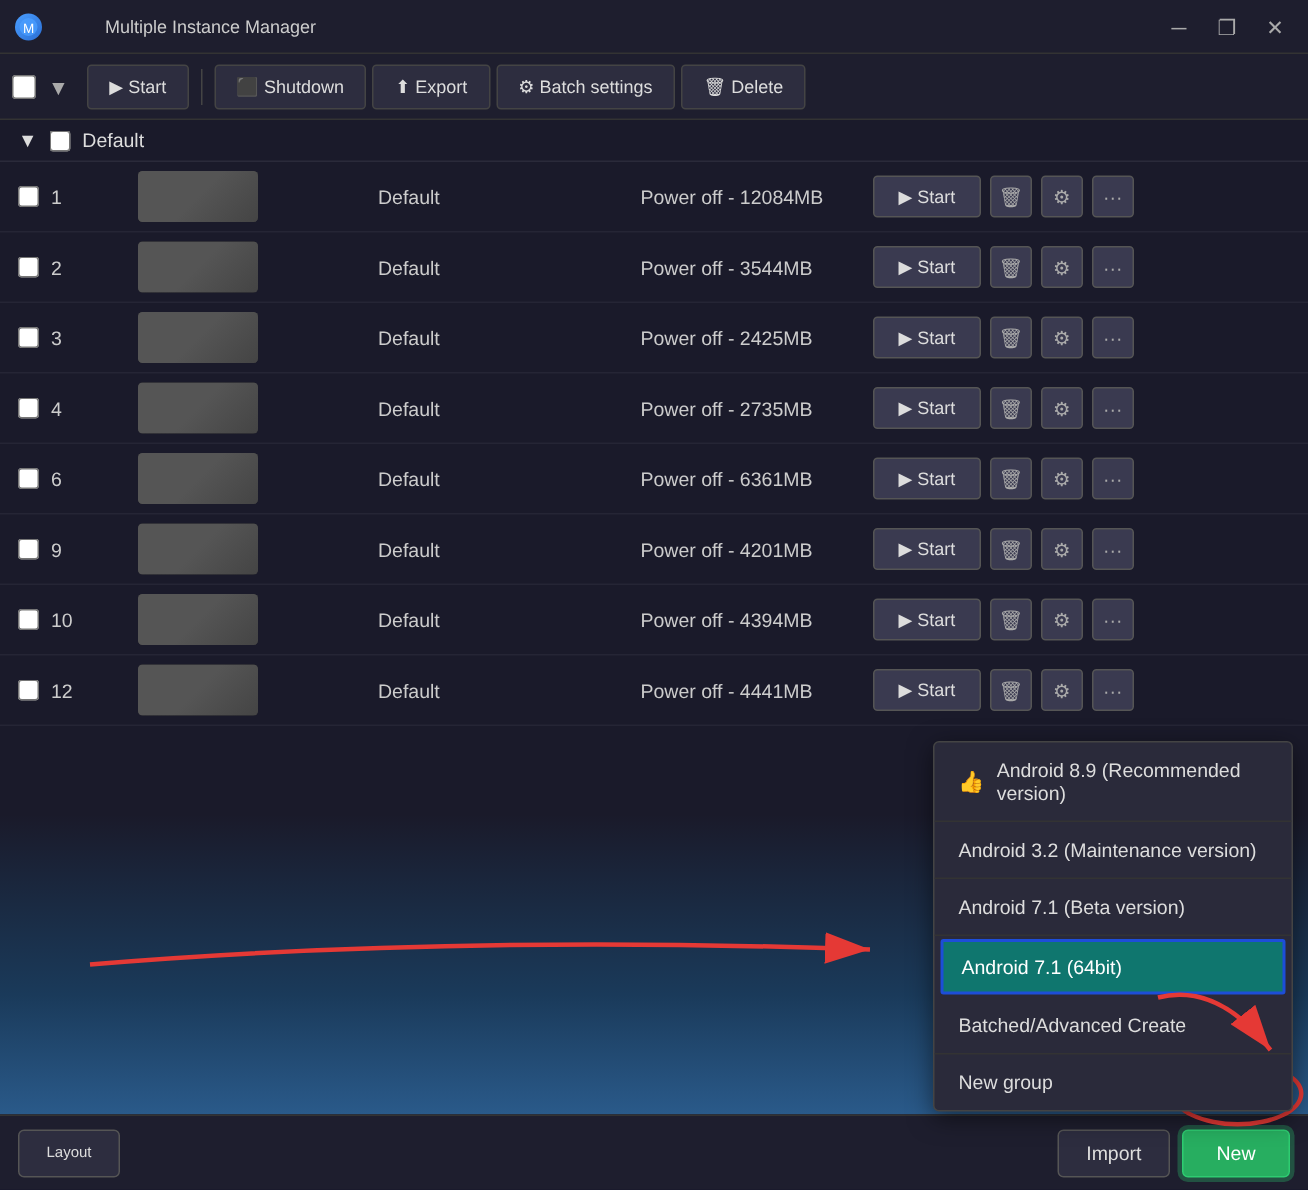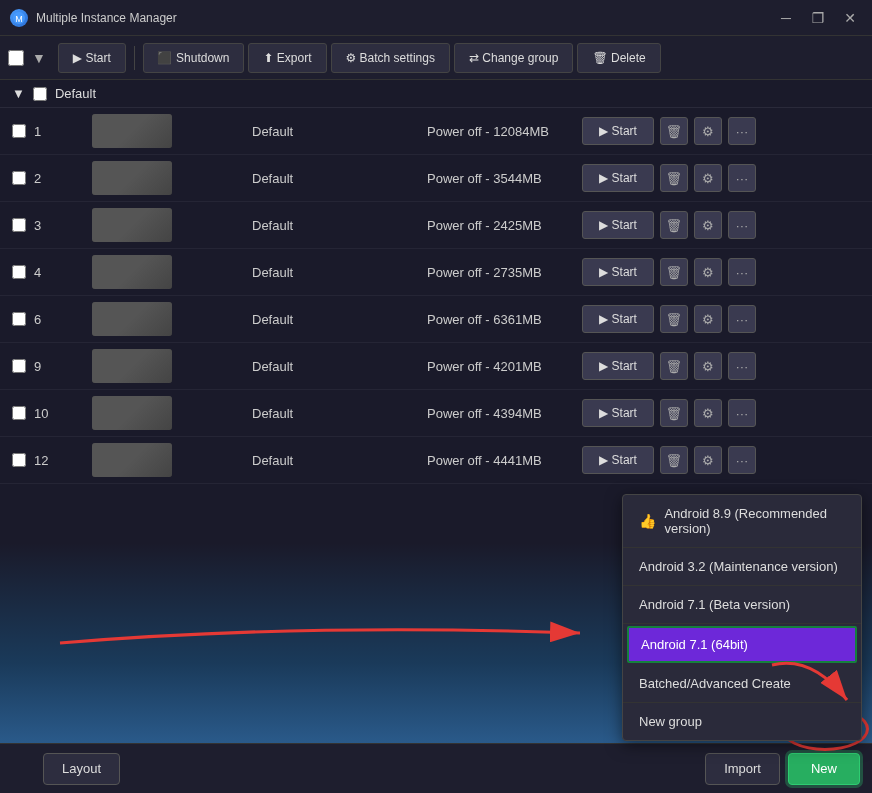--- a/index.html
+++ b/index.html
@@ -33,20 +33,21 @@
       display: inline-flex;
       align-items: center;
       justify-content: center;
       font-size: 10px;
       color: white;
     }
     .title-bar-title {
       font-size: 12px;
       color: #ccc;
       flex: 1;
+      margin-left: 34px;
     }
     .title-bar-controls {
       display: flex;
       gap: 8px;
     }
     .title-bar-btn {
       width: 24px;
       height: 18px;
       background: transparent;
       border: none;
@@ -228,22 +229,21 @@
       right: 0;
     }
     .bottom-btn {
       height: 32px;
       padding: 0 18px;
       background: #2d2d3f;
       border: 1px solid #555;
       color: #ddd;
       border-radius: 4px;
       cursor: pointer;
-      font-size: 13px;
-      margin-left: 31px;
+      font-size: 10px;
     }
     .bottom-spacer { flex: 1; }
     .import-btn {
       height: 32px;
       padding: 0 18px;
       background: #2d2d3f;
       border: 1px solid #555;
       color: #ddd;
       border-radius: 4px;
       cursor: pointer;
@@ -280,22 +280,22 @@
       cursor: pointer;
       font-size: 13px;
       color: #ddd;
       display: flex;
       align-items: center;
       gap: 8px;
       border-bottom: 1px solid #333;
     }
     .dropdown-item:last-child { border-bottom: none; }
     .dropdown-item.highlighted {
-      background: #6d28d9;
-      border: 2px solid #15803d;
+      background: #0f766e;
+      border: 2px solid #1d4ed8;
       border-radius: 2px;
       margin: 2px 4px;
       padding: 9px 12px;
       color: white;
     }
     .dropdown-item .item-icon {
       font-size: 14px;
     }
 
     
@@ -350,21 +350,20 @@
 </div>
 
 <div class="toolbar">
   <input type="checkbox" class="toolbar-checkbox" style="">
   <span class="toolbar-filter-icon">▼</span>
   <button class="toolbar-btn">▶ Start</button>
   <div class="toolbar-separator"></div>
   <button class="toolbar-btn">⬛ Shutdown</button>
   <button class="toolbar-btn">⬆ Export</button>
   <button class="toolbar-btn">⚙ Batch settings</button>
-  <button class="toolbar-btn">⇄ Change group</button>
   <button class="toolbar-btn">🗑 Delete</button>
 </div>
 
 <div class="main-wrapper">
 
 
   <div class="main-content">
 
     <div class="group-header">
       <span>▼</span>

